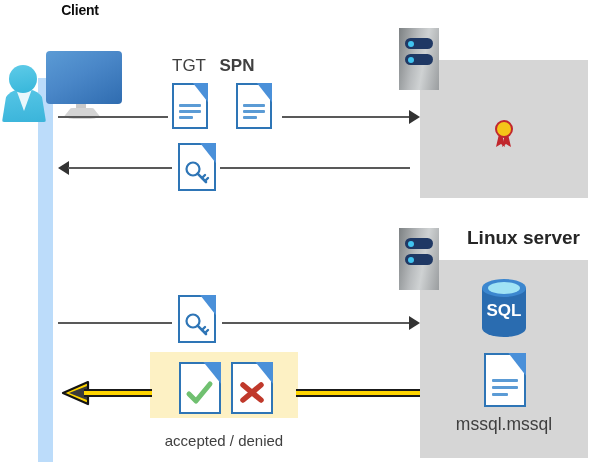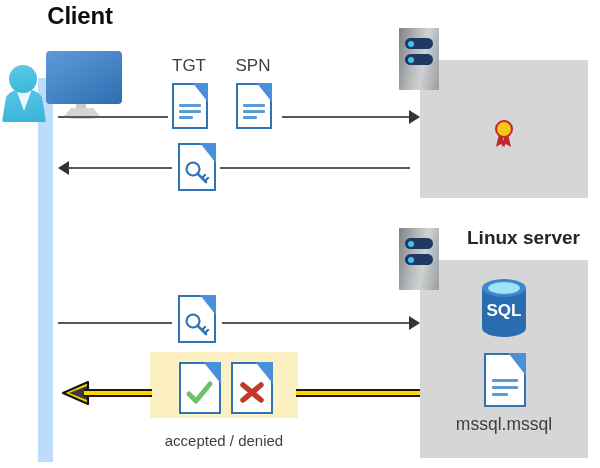--- a/index.html
+++ b/index.html
@@ -6,21 +6,21 @@
   body{
     width:600px;height:468px;position:relative;overflow:hidden;
     font-family:"Liberation Sans","DejaVu Sans",sans-serif;
     -webkit-font-smoothing:antialiased;
   }
   .abs{position:absolute;}
 
   
   .hdr-client{
     left:20px;top:2px;width:120px;text-align:center;
-    font-size:24px;font-weight:bold;color:#0d0d0d;letter-spacing:-0.2px;
+    font-size:14px;font-weight:bold;color:#0d0d0d;letter-spacing:-0.2px;
   }
   .hdr-dc{
     left:440px;top:4px;width:160px;text-align:left;
     font-size:19px;font-weight:bold;color:#262626;line-height:1.26;
   }
   .hdr-linux{
     left:446px;top:226px;width:155px;text-align:center;
     font-size:19px;font-weight:bold;color:#262626;line-height:1.26;
   }
 
@@ -103,21 +103,21 @@
   .lbl-small{
     font-size:17px;color:#404040;text-align:center;
   }
   .lbl-file{
     font-size:17.5px;color:#3f3f3f;text-align:center;width:168px;left:420px;top:414px;
   }
   .lbl-result{
     font-size:15px;color:#3f3f3f;text-align:center;width:300px;left:74px;top:432px;
   }
   .lbl-tgt{left:166px;top:56px;width:46px;}
-  .lbl-spn{left:228px;top:56px;width:50px;}
+  .lbl-spn{left:212px;top:56px;width:50px;font-weight:bold;}
 
   svg{display:block;}
 </style>
 </head>
 <body>
 
 <div class="abs lifeline"></div>
 
 <div class="abs hdr-client">Client</div>
 

